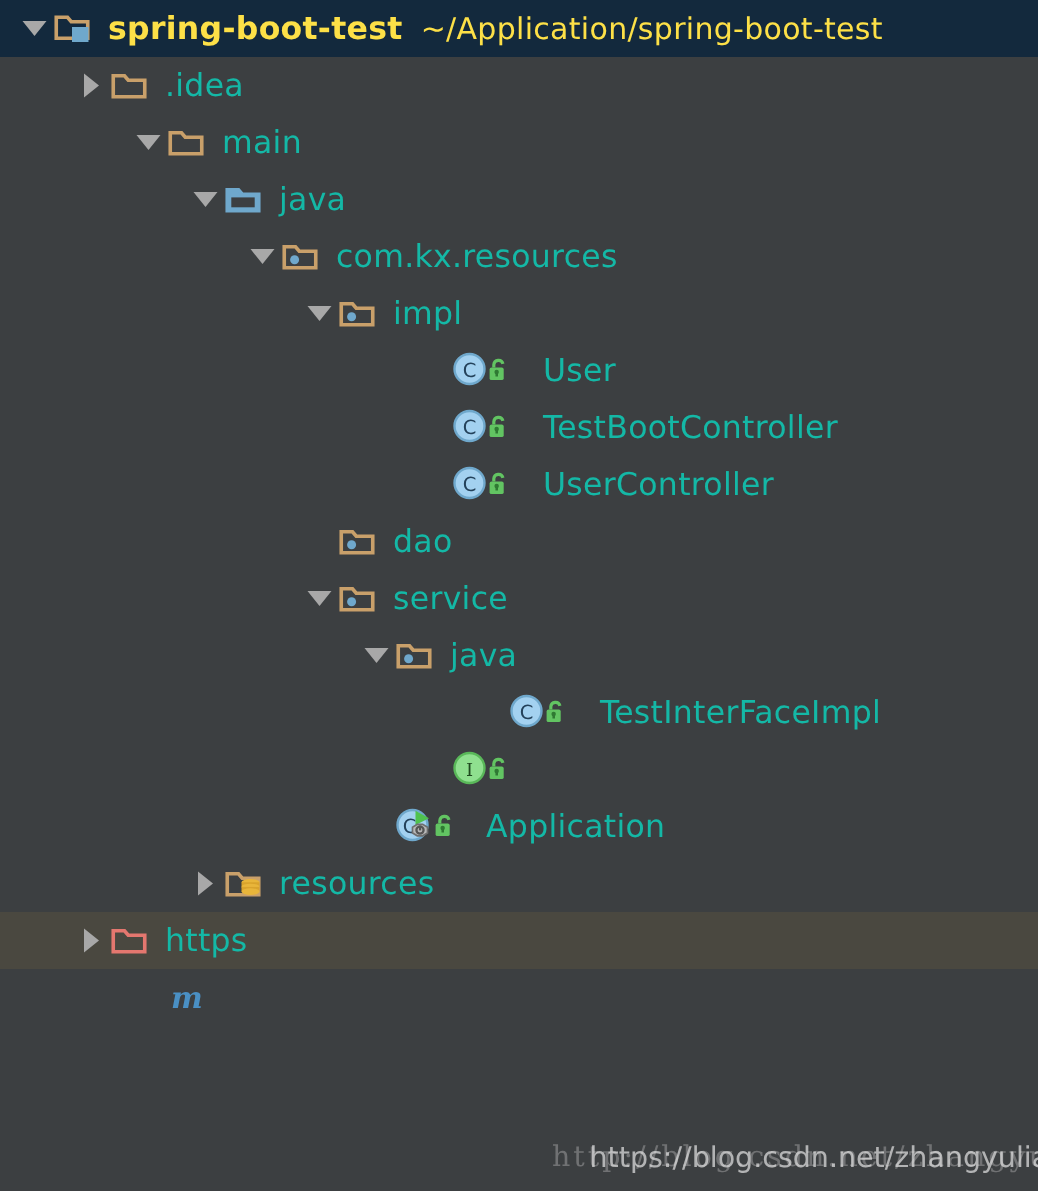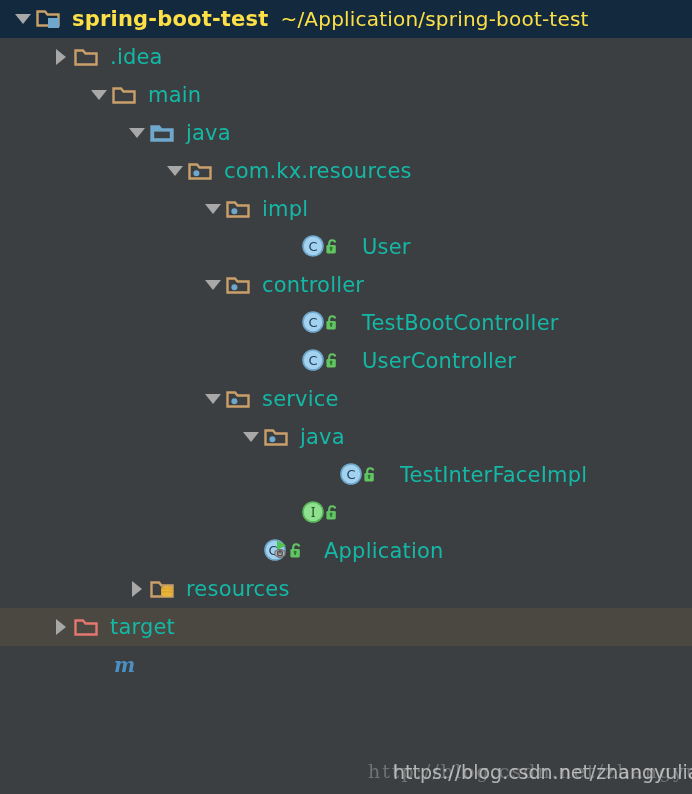--- a/index.html
+++ b/index.html
@@ -199,69 +199,69 @@
             <path d="M3.2 6 V4.1 a3.1 3.1 0 0 1 6.1 -0.5" fill="none" stroke="#62c462" stroke-width="2.1"></path>
             <rect x="0.4" y="6" width="9.4" height="8.4" rx="1.3" fill="#62c462"></rect>
             <rect x="4.3" y="8.6" width="1.7" height="3.4" fill="#2f7a33"></rect>
             <circle cx="5.1" cy="9" r="1.5" fill="#2f7a33"></circle>
           </g>
         </svg>
       </div>
       <span class="label">User</span>
     </div>
     <div class="row">
+      <div style="width: 276px; min-width: 276px; height: 38px;"></div>
+      <div class="arrow none">
+        <span class="tri"></span>
+      </div>
+      <div class="icon wide">
+        <svg width="46" height="24" viewBox="0 0 46 24">
+          <circle cx="11" cy="11" r="10" fill="#a3d1f0" stroke="#6fa8cc" stroke-width="1.6"></circle>
+          <text x="11" y="16" text-anchor="middle" font-family="DejaVu Sans, sans-serif" font-size="13" fill="#23415a">C</text>
+          <g transform="translate(24,4)">
+            <path d="M3.2 6 V4.1 a3.1 3.1 0 0 1 6.1 -0.5" fill="none" stroke="#62c462" stroke-width="2.1"></path>
+            <rect x="0.4" y="6" width="9.4" height="8.4" rx="1.3" fill="#62c462"></rect>
+            <rect x="4.3" y="8.6" width="1.7" height="3.4" fill="#2f7a33"></rect>
+            <circle cx="5.1" cy="9" r="1.5" fill="#2f7a33"></circle>
+          </g>
+        </svg>
+      </div>
+      <span class="label">TestBootController</span>
+    </div>
+    <div class="row">
+      <div style="width: 276px; min-width: 276px; height: 38px;"></div>
+      <div class="arrow none">
+        <span class="tri"></span>
+      </div>
+      <div class="icon wide">
+        <svg width="46" height="24" viewBox="0 0 46 24">
+          <circle cx="11" cy="11" r="10" fill="#a3d1f0" stroke="#6fa8cc" stroke-width="1.6"></circle>
+          <text x="11" y="16" text-anchor="middle" font-family="DejaVu Sans, sans-serif" font-size="13" fill="#23415a">C</text>
+          <g transform="translate(24,4)">
+            <path d="M3.2 6 V4.1 a3.1 3.1 0 0 1 6.1 -0.5" fill="none" stroke="#62c462" stroke-width="2.1"></path>
+            <rect x="0.4" y="6" width="9.4" height="8.4" rx="1.3" fill="#62c462"></rect>
+            <rect x="4.3" y="8.6" width="1.7" height="3.4" fill="#2f7a33"></rect>
+            <circle cx="5.1" cy="9" r="1.5" fill="#2f7a33"></circle>
+          </g>
+        </svg>
+      </div>
+      <span class="label">UserController</span>
+    </div>
+    <div class="row">
       <div style="width: 200px; min-width: 200px; height: 38px;"></div>
-      <div class="arrow down">
-        <span class="tri"></span>
-      </div>
-      <div class="icon">
-        <svg width="24" height="22" viewBox="0 0 24 22">
-          <path d="M1.5 4.5 L9 4.5 L11.5 7.5 L22.5 7.5 L22.5 18.5 L1.5 18.5 Z" fill="none" stroke="#c9a06a" stroke-width="2.4"></path>
-          <circle cx="8.4" cy="13.2" r="3" fill="#6fa8cc"></circle>
-        </svg>
-      </div>
-      <span class="label">controller</span>
-    </div>
-    <div class="row">
-      <div style="width: 276px; min-width: 276px; height: 38px;"></div>
-      <div class="arrow none">
-        <span class="tri"></span>
-      </div>
-      <div class="icon wide">
-        <svg width="46" height="24" viewBox="0 0 46 24">
-          <circle cx="11" cy="11" r="10" fill="#a3d1f0" stroke="#6fa8cc" stroke-width="1.6"></circle>
-          <text x="11" y="16" text-anchor="middle" font-family="DejaVu Sans, sans-serif" font-size="13" fill="#23415a">C</text>
-          <g transform="translate(24,4)">
-            <path d="M3.2 6 V4.1 a3.1 3.1 0 0 1 6.1 -0.5" fill="none" stroke="#62c462" stroke-width="2.1"></path>
-            <rect x="0.4" y="6" width="9.4" height="8.4" rx="1.3" fill="#62c462"></rect>
-            <rect x="4.3" y="8.6" width="1.7" height="3.4" fill="#2f7a33"></rect>
-            <circle cx="5.1" cy="9" r="1.5" fill="#2f7a33"></circle>
-          </g>
-        </svg>
-      </div>
-      <span class="label">TestBootController</span>
-    </div>
-    <div class="row">
-      <div style="width: 276px; min-width: 276px; height: 38px;"></div>
-      <div class="arrow none">
-        <span class="tri"></span>
-      </div>
-      <div class="icon wide">
-        <svg width="46" height="24" viewBox="0 0 46 24">
-          <circle cx="11" cy="11" r="10" fill="#a3d1f0" stroke="#6fa8cc" stroke-width="1.6"></circle>
-          <text x="11" y="16" text-anchor="middle" font-family="DejaVu Sans, sans-serif" font-size="13" fill="#23415a">C</text>
-          <g transform="translate(24,4)">
-            <path d="M3.2 6 V4.1 a3.1 3.1 0 0 1 6.1 -0.5" fill="none" stroke="#62c462" stroke-width="2.1"></path>
-            <rect x="0.4" y="6" width="9.4" height="8.4" rx="1.3" fill="#62c462"></rect>
-            <rect x="4.3" y="8.6" width="1.7" height="3.4" fill="#2f7a33"></rect>
-            <circle cx="5.1" cy="9" r="1.5" fill="#2f7a33"></circle>
-          </g>
-        </svg>
-      </div>
-      <span class="label">UserController</span>
+      <div class="arrow none">
+        <span class="tri"></span>
+      </div>
+      <div class="icon">
+        <svg width="24" height="22" viewBox="0 0 24 22">
+          <path d="M1.5 4.5 L9 4.5 L11.5 7.5 L22.5 7.5 L22.5 18.5 L1.5 18.5 Z" fill="none" stroke="#c9a06a" stroke-width="2.4"></path>
+          <circle cx="8.4" cy="13.2" r="3" fill="#6fa8cc"></circle>
+        </svg>
+      </div>
+      <span class="label">dao</span>
     </div>
     <div class="row">
       <div style="width: 200px; min-width: 200px; height: 38px;"></div>
       <div class="arrow down">
         <span class="tri"></span>
       </div>
       <div class="icon">
         <svg width="24" height="22" viewBox="0 0 24 22">
           <path d="M1.5 4.5 L9 4.5 L11.5 7.5 L22.5 7.5 L22.5 18.5 L1.5 18.5 Z" fill="none" stroke="#c9a06a" stroke-width="2.4"></path>
           <circle cx="8.4" cy="13.2" r="3" fill="#6fa8cc"></circle>
@@ -364,21 +364,21 @@
     <div class="row hovered">
       <div style="width: 48px; min-width: 48px; height: 38px;"></div>
       <div class="arrow right">
         <span class="tri"></span>
       </div>
       <div class="icon">
         <svg width="24" height="22" viewBox="0 0 24 22">
           <path d="M1.5 4.5 L9 4.5 L11.5 7.5 L22.5 7.5 L22.5 18.5 L1.5 18.5 Z" fill="none" stroke="#e4776f" stroke-width="2.4"></path>
         </svg>
       </div>
-      <span class="label">target</span>
+      <span class="label">https</span>
     </div>
     <div class="row">
       <div style="width: 86px; min-width: 86px; height: 38px;"></div>
       <div class="arrow none">
         <span class="tri"></span>
       </div>
       <div class="icon">
         <svg width="24" height="22" viewBox="0 0 24 22">
           <text x="2" y="18" font-family="DejaVu Serif, serif" font-style="italic" font-weight="bold" font-size="20" fill="#4a90c4">m</text>
         </svg>

